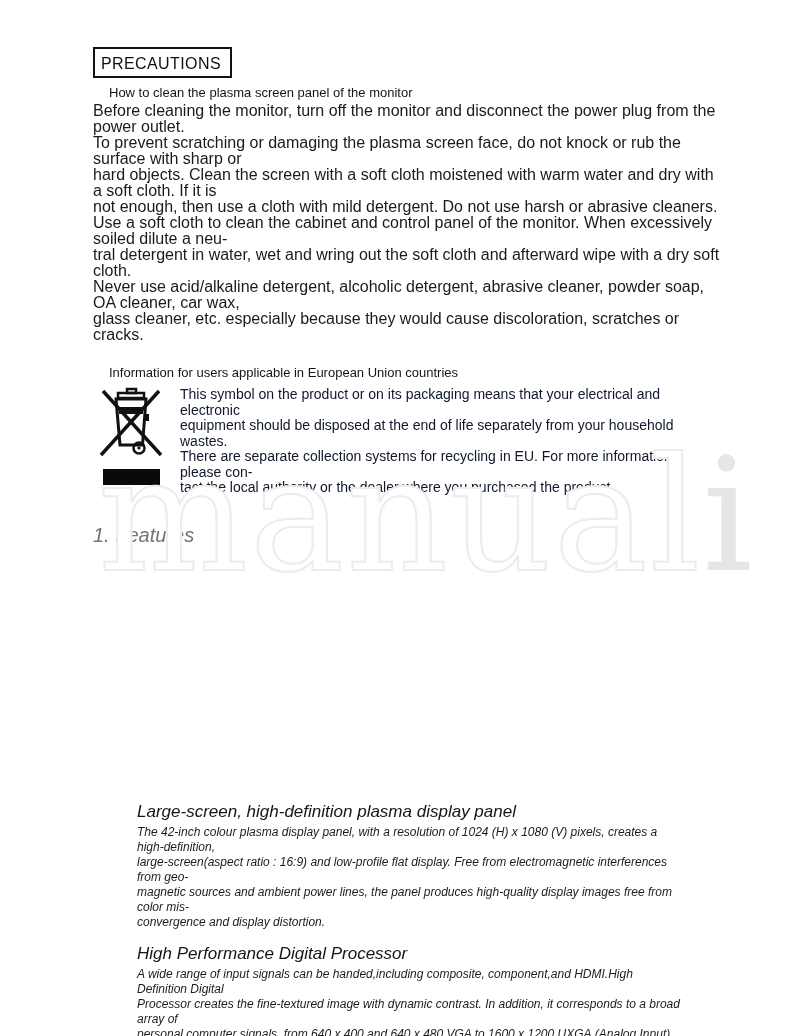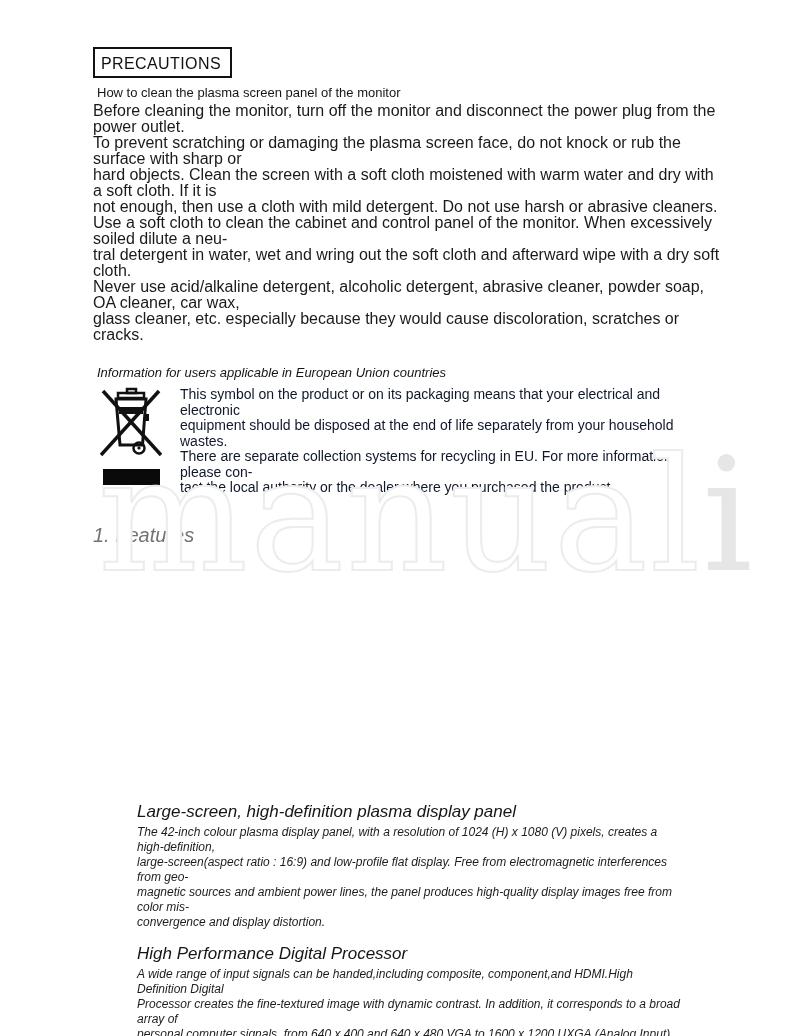--- a/index.html
+++ b/index.html
@@ -17,21 +17,21 @@
     display:inline-block;
     border:2px solid #111;
     padding:6px 9px 3px 6px;
     font-size:16px;
     letter-spacing:0.4px;
     color:#111;
   }
 
   .sec-heading{
     font-size:13px;
-    margin:17px 0 3px 4px;
+    margin:17px 0 3px 16px;
     color:#151515;
   }
   .sec-heading.first{margin-top:7px;}
   .sec-body{
     font-size:16px;
     line-height:16px;
     white-space:pre-line;
     color:#1a1a1a;
     width:630px;
   }
@@ -124,21 +124,21 @@
     <div class="sec-body">Before cleaning the monitor, turn off the monitor and disconnect the power plug from the power outlet.
 To prevent scratching or damaging the plasma screen face, do not knock or rub the surface with sharp or
 hard objects. Clean the screen with a soft cloth moistened with warm water and dry with a soft cloth. If it is
 not enough, then use a cloth with mild detergent. Do not use harsh or abrasive cleaners.</div>
 
     <div class="sec-body">Use a soft cloth to clean the cabinet and control panel of the monitor. When excessively soiled dilute a neu-
 tral detergent in water, wet and wring out the soft cloth and afterward wipe with a dry soft cloth.
 Never use acid/alkaline detergent, alcoholic detergent, abrasive cleaner, powder soap, OA cleaner, car wax,
 glass cleaner, etc. especially because they would cause discoloration, scratches or cracks.</div>
 
-    <div class="sec-heading" style="margin-top:22px;font-style:italic;">Information for users applicable in European Union countries</div>
+    <div class="sec-heading" style="margin-top:22px;">Information for users applicable in European Union countries</div>
 
     <div class="eu-row">
       <div class="weee-col">
         <svg width="62" height="70" viewBox="0 0 62 70" aria-hidden="true">
 
           <rect x="27" y="2" width="9" height="4" fill="none" stroke="#111" stroke-width="2.5"></rect>
 
           <rect x="18" y="6" width="26" height="5" fill="none" stroke="#111" stroke-width="2.5"></rect>
 
           <path d="M16 12 L46 12 L42.5 58 L20 58 Z" fill="none" stroke="#111" stroke-width="3"></path>

